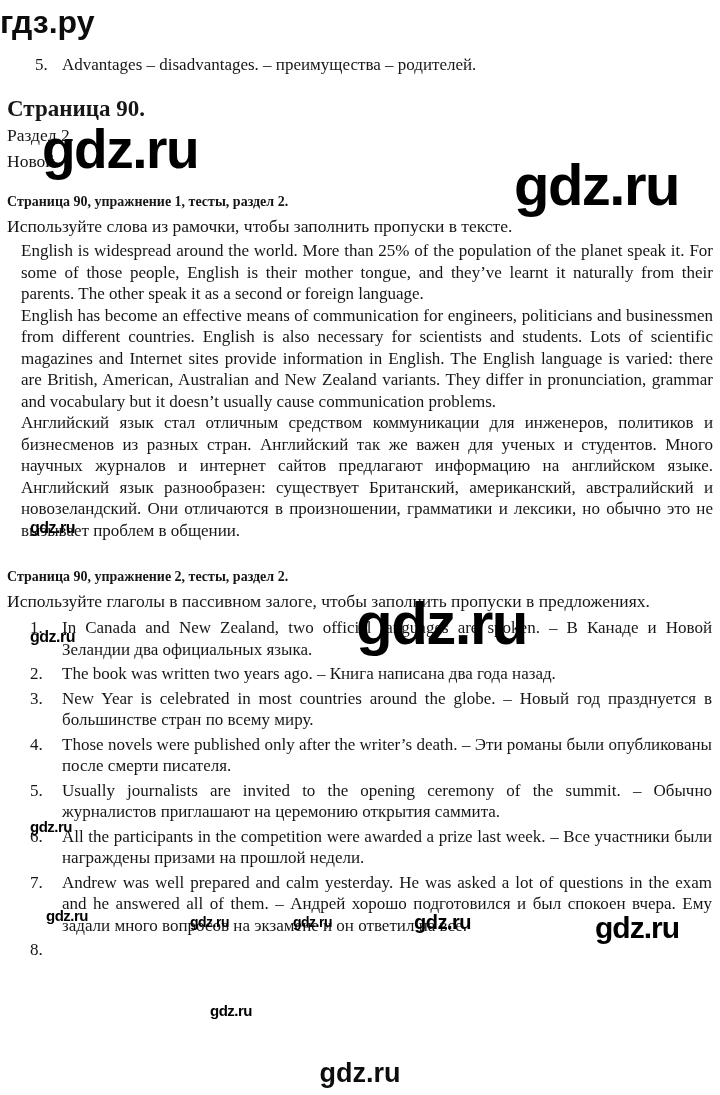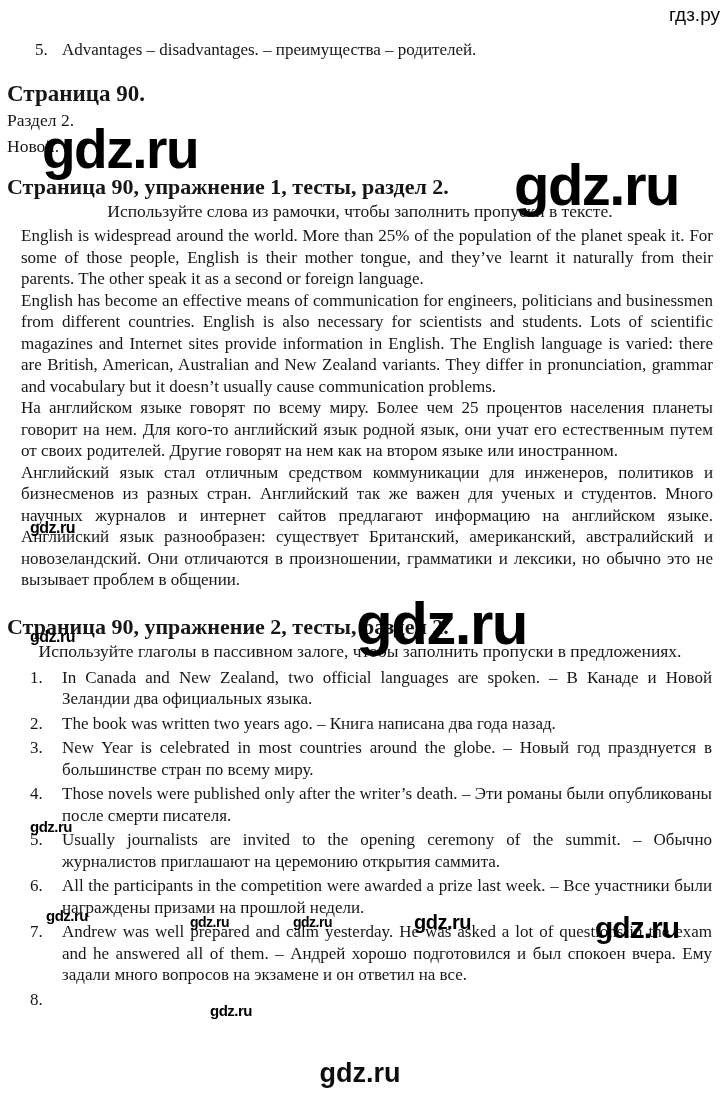--- a/index.html
+++ b/index.html
@@ -2,31 +2,31 @@
 <html><head>
 <meta charset="utf-8">
 <style>
   html,body { margin:0; padding:0; background:#ffffff; }
   .page {
     position:relative; width:720px; height:1095px; background:#ffffff;
     overflow:hidden; font-family:"Liberation Serif", serif; color:#161616;
     box-sizing:border-box;
   }
   .site-header {
-    margin:4px 0 0 0; text-align:right;
-    font-family:"Liberation Sans", sans-serif; font-weight:400; font-size:19px;
+    margin:4px 0 0 0; text-align:left;
+    font-family:"Liberation Sans", sans-serif; font-weight:700; font-size:32px;
     color:#0d0d0d; letter-spacing:0px;
   }
   .prev-item { position:relative; margin-top:13px; padding-left:62px; padding-right:12px; font-size:17px; line-height:21px; }
   .prev-item .num { position:absolute; left:35px; top:0; }
   .section-block { margin:21px 7px 0 7px; font-size:17.5px; line-height:26px; }
   .section-bold { font-weight:700; font-size:23px; }
-  .ex-heading { margin:16px 7px 0 7px; font-weight:700; font-size:22px; line-height:24px; }
+  .ex-heading { margin:16px 7px 0 7px; font-weight:700; font-size:14px; line-height:24px; }
   .ex-heading.second { margin-top:24px; }
-  .ex-instruction { margin:0 7px; font-size:17.5px; line-height:24px;text-align:center; }
+  .ex-instruction { margin:0 7px; font-size:17.5px; line-height:24px; }
   .paragraphs { margin:2px 7px 0 21px; text-align:justify; font-size:17px; line-height:21.5px; }
   .paragraphs p { margin:0; padding:0; }
   .list { margin:4px 8px 0 0; }
   .list-item {
     position:relative; padding-left:62px; margin-bottom:3px;
     text-align:justify; font-size:17px; line-height:21.5px;
   }
   .list-item .num { position:absolute; left:30px; top:0; }
   .page-footer {
     position:absolute; left:0; right:0; top:1058px; text-align:center;
@@ -56,21 +56,20 @@
     <div>Раздел 2.</div>
     <div>Новой.</div>
   </div>
 
   <div class="ex-heading">Страница 90, упражнение 1, тесты, раздел 2.</div>
   <div class="ex-instruction">Используйте слова из рамочки, чтобы заполнить пропуски в тексте.</div>
 
   <div class="paragraphs">
     <p>English is widespread around the world. More than 25% of the population of the planet speak it. For some of those people, English is their mother tongue, and they’ve learnt it naturally from their parents. The other speak it as a second or foreign language.</p>
     <p>English has become an effective means of communication for engineers, politicians and businessmen from different countries. English is also necessary for scientists and students. Lots of scientific magazines and Internet sites provide information in English. The English language is varied: there are British, American, Australian and New Zealand variants. They differ in pronunciation, grammar and vocabulary but it doesn’t usually cause communication problems.</p>
-    <p>На английском языке говорят по всему миру. Более чем 25 процентов населения планеты говорит на нем. Для кого-то английский язык родной язык, они учат его естественным путем от своих родителей. Другие говорят на нем как на втором языке или иностранном.</p>
     <p>Английский язык стал отличным средством коммуникации для инженеров, политиков и бизнесменов из разных стран. Английский так же важен для ученых и студентов. Много научных журналов и интернет сайтов предлагают информацию на английском языке. Английский язык разнообразен: существует Британский, американский, австралийский и новозеландский. Они отличаются в произношении, грамматики и лексики, но обычно это не вызывает проблем в общении.</p>
   </div>
 
   <div class="ex-heading second">Страница 90, упражнение 2, тесты, раздел 2.</div>
   <div class="ex-instruction">Используйте глаголы в пассивном залоге, чтобы заполнить пропуски в предложениях.</div>
 
   <div class="list">
     <div class="list-item">
       <span class="num">1.</span>
       <span>In Canada and New Zealand, two official languages are spoken. – В Канаде и Новой Зеландии два официальных языка.</span>

